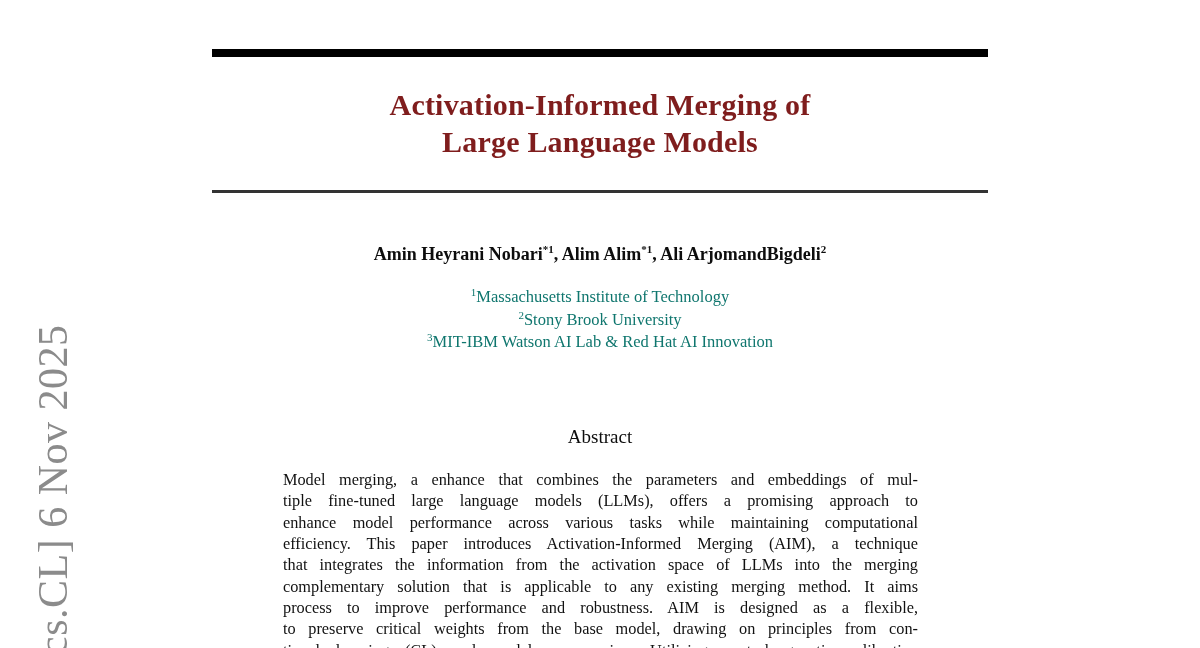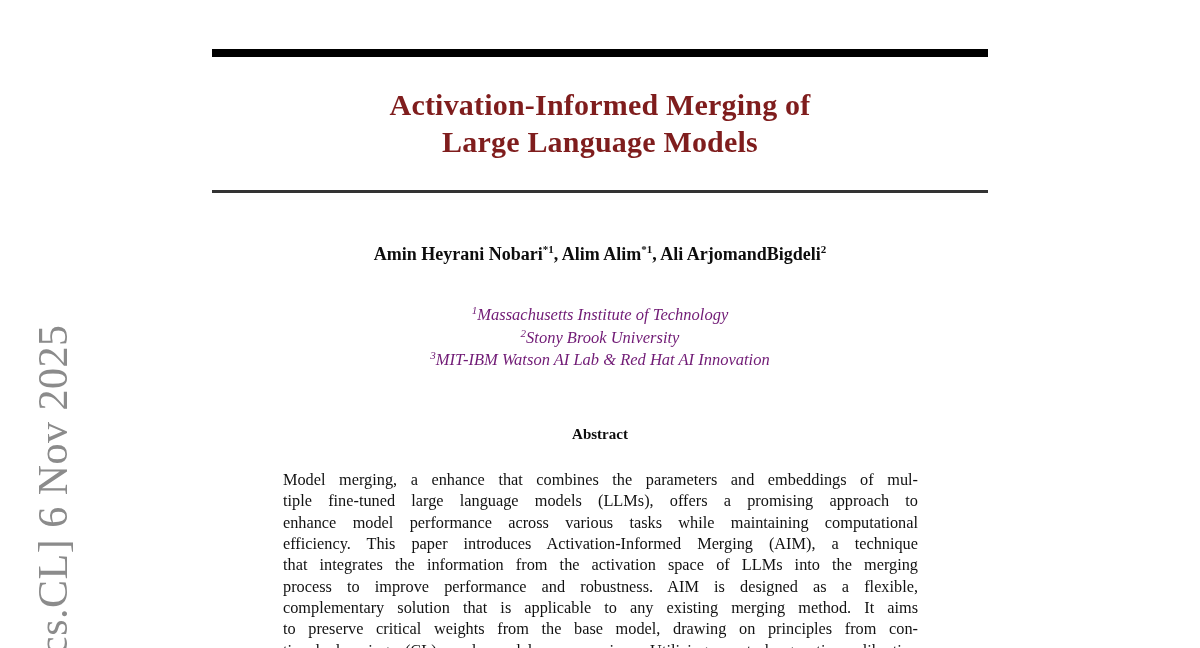--- a/index.html
+++ b/index.html
@@ -44,35 +44,34 @@
     font-size: 18px;
     line-height: 23px;
     color: #0d0d0d;
   }
   .authors-block sup, .affil-block sup {
     font-size: 11px;
     line-height: 0;
   }
   .affil-block {
     position: absolute;
-    left: 212px; top: 304px;
+    left: 212px; top: 286px;
     width: 776px;
     text-align: center;
     font-size: 16.5px;
     line-height: 22.5px;
-    color: #701a75;
-    font-style: italic;
+    color: #0f766e;
   }
   .abstract-heading {
     position: absolute;
     left: 212px; top: 426px;
     width: 776px;
     text-align: center;
-    font-weight: bold;
-    font-size: 15px;
+    font-weight: normal;
+    font-size: 19px;
     color: #0d0d0d;
   }
   .abstract-body {
     position: absolute;
     left: 283px; top: 469px;
     width: 635px;
     font-size: 16.3px;
     line-height: 21.35px;
     color: #111111;
   }
@@ -118,19 +117,19 @@
 </div>
 
 <div class="abstract-heading">Abstract</div>
 
 <div class="abstract-body">
   <div class="abs-line">Model merging, a enhance that combines the parameters and embeddings of mul-</div>
   <div class="abs-line">tiple fine-tuned large language models (LLMs), offers a promising approach to</div>
   <div class="abs-line">enhance model performance across various tasks while maintaining computational</div>
   <div class="abs-line">efficiency. This paper introduces Activation-Informed Merging (AIM), a technique</div>
   <div class="abs-line">that integrates the information from the activation space of LLMs into the merging</div>
+  <div class="abs-line">complementary solution that is applicable to any existing merging method. It aims</div>
   <div class="abs-line">process to improve performance and robustness. AIM is designed as a flexible,</div>
-  <div class="abs-line">complementary solution that is applicable to any existing merging method. It aims</div>
   <div class="abs-line">to preserve critical weights from the base model, drawing on principles from con-</div>
   <div class="abs-line">tinual learning (CL) and model compression. Utilizing a task-agnostic calibration</div>
 </div>
 
 <div class="arxiv-stamp">cs.CL] 6 Nov 2025</div>
 
 </body></html>

